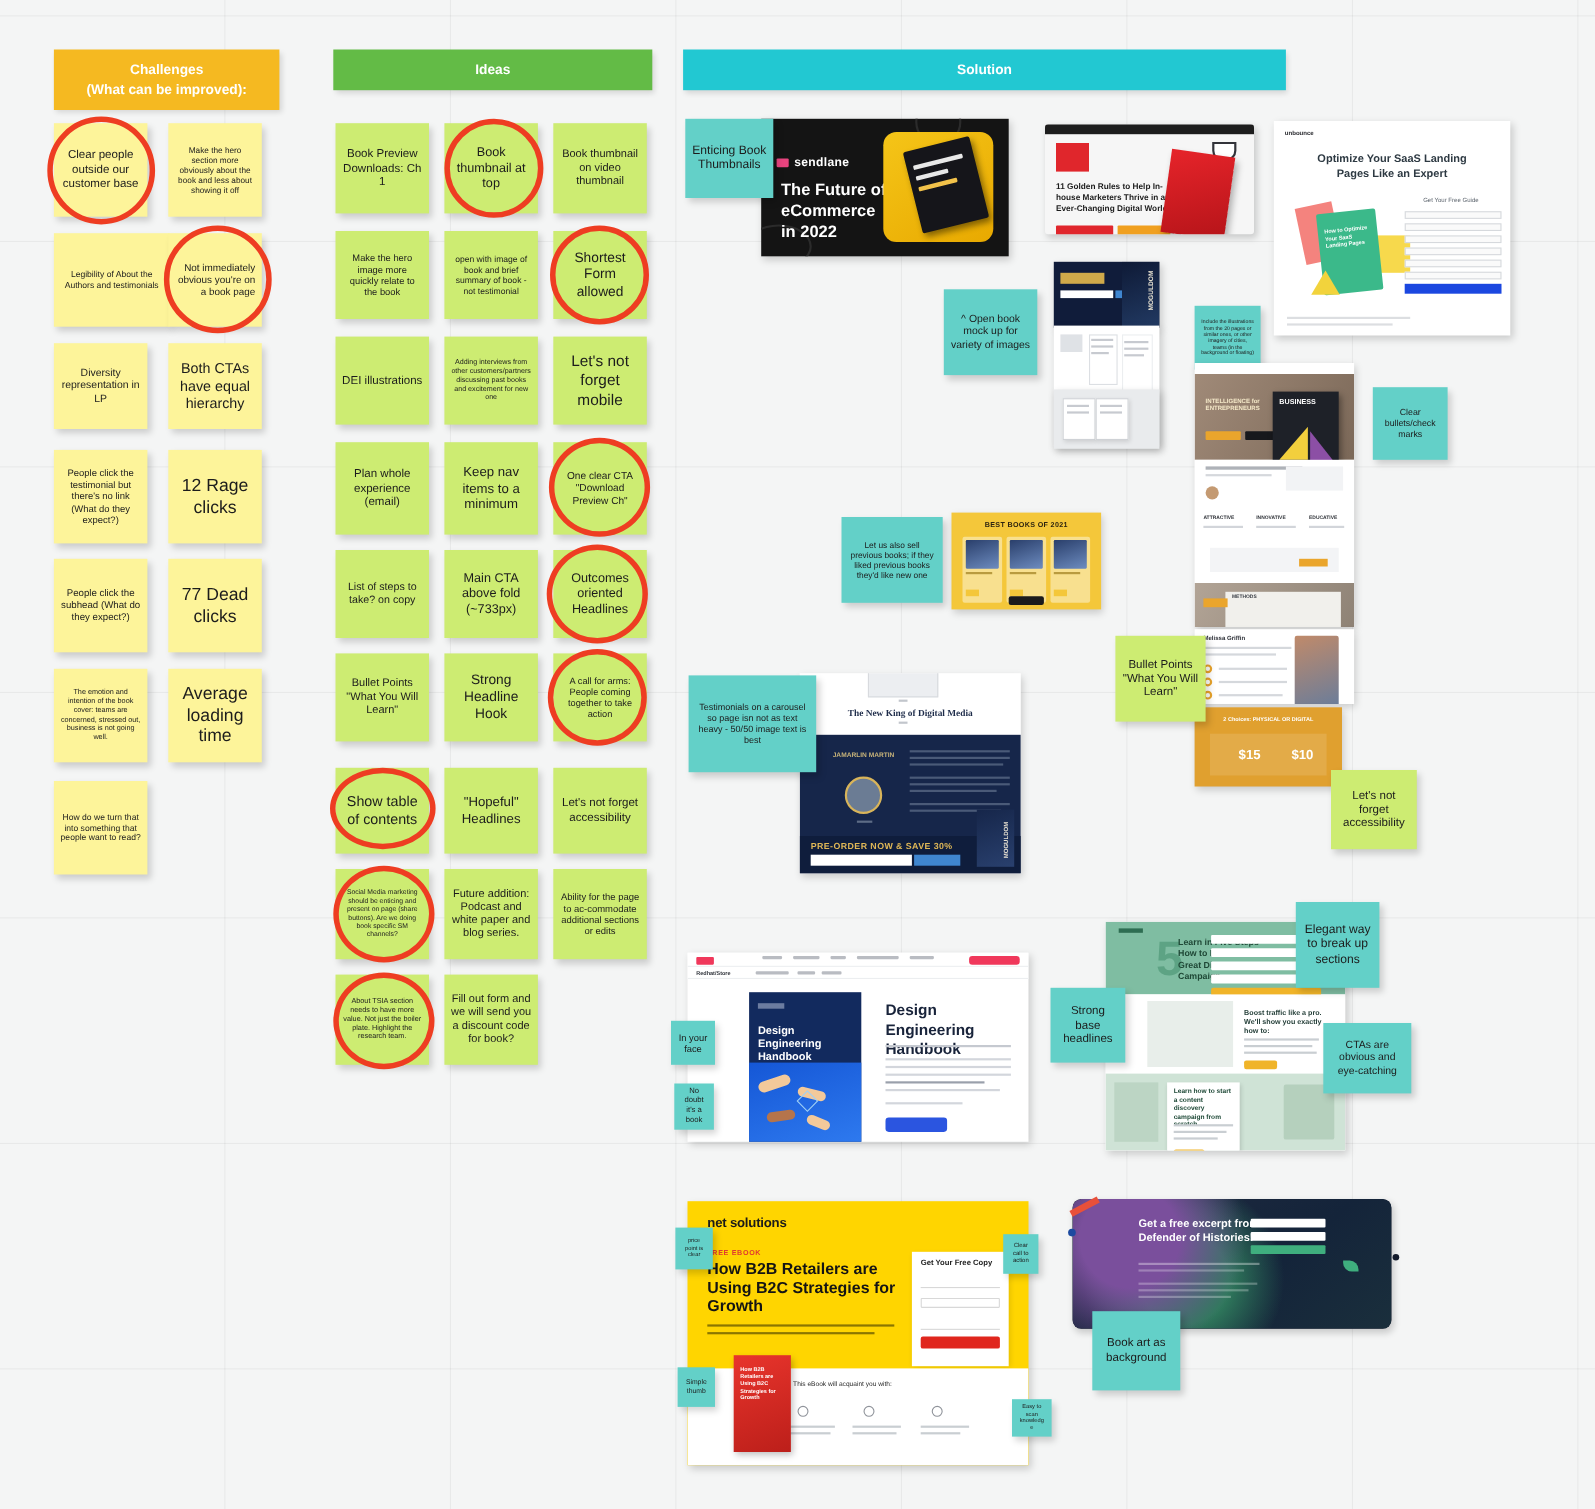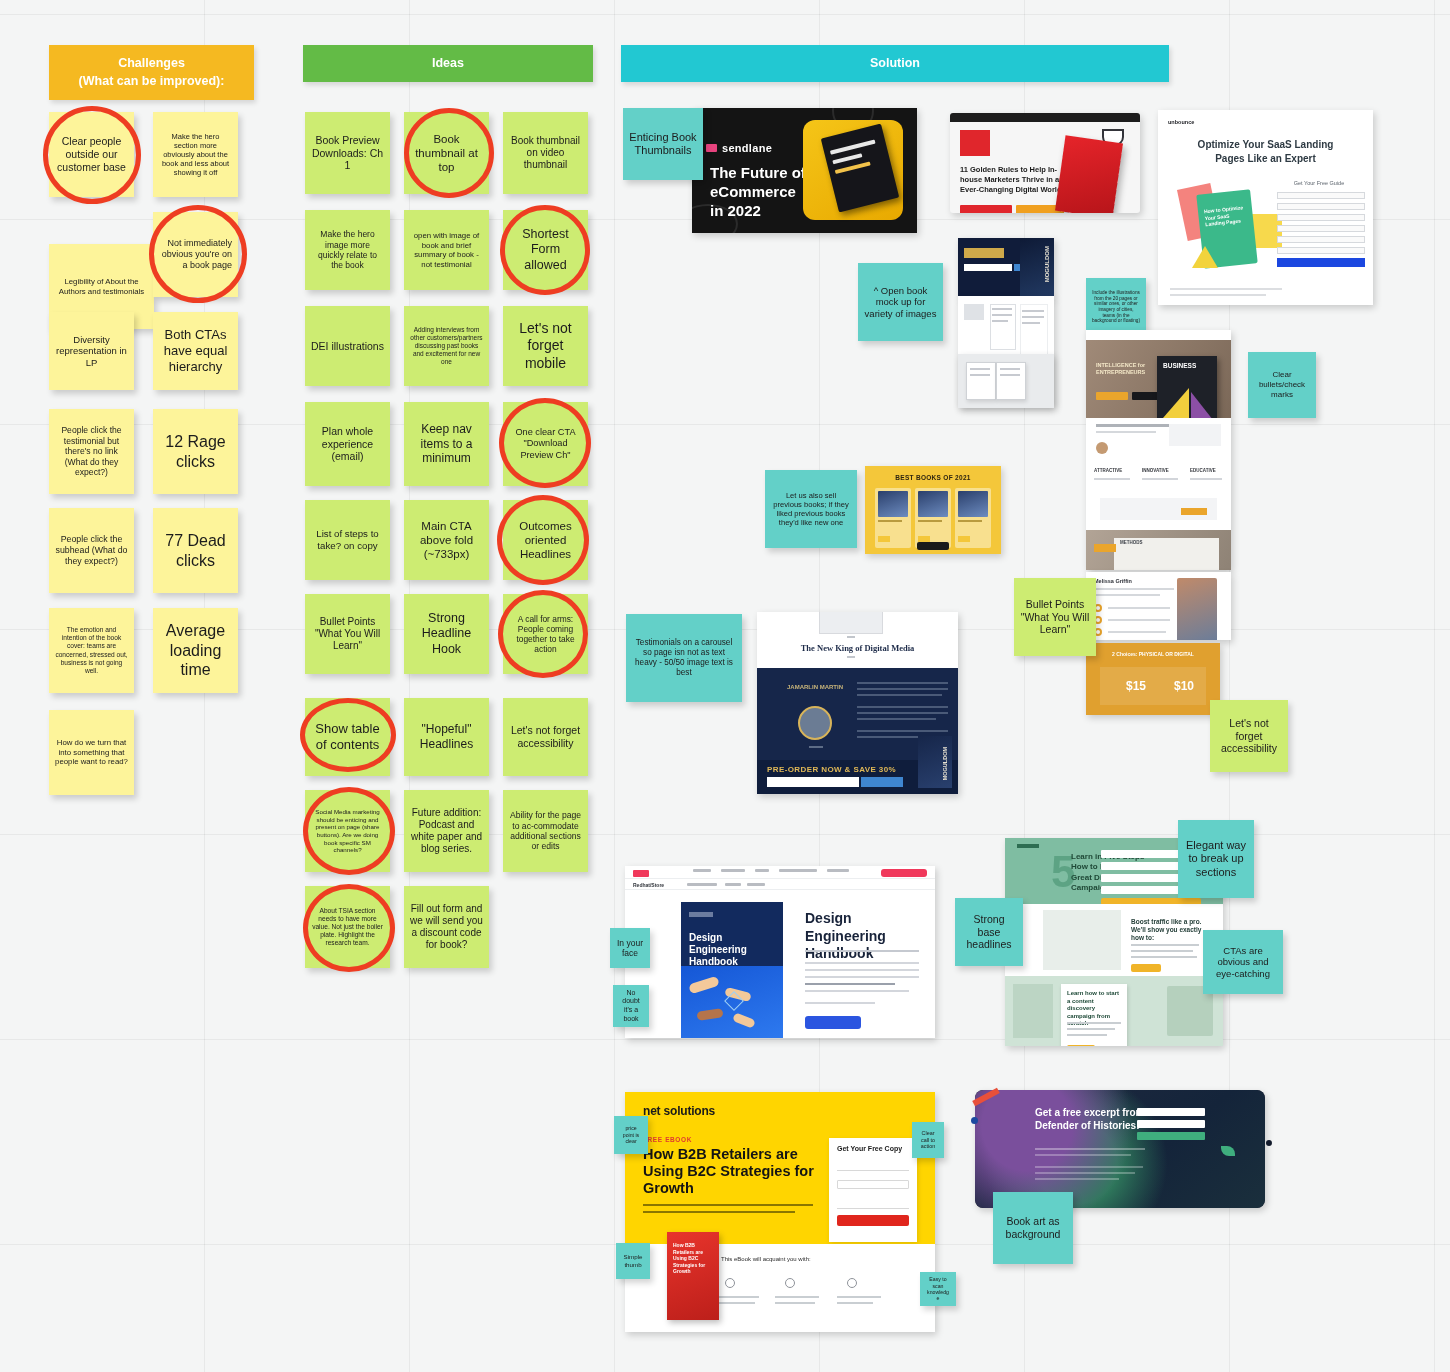--- a/index.html
+++ b/index.html
@@ -190,21 +190,21 @@
 
 <div class="sticky yellow" style="left:49px;  top:112px; width:85px; height:85px; font-size:10.5px;">
     <span>Clear people outside our customer base</span>
   </div>
 <div class="circ" style="left:43px; top:106px; width:98px; height:98px;"></div>
 
 <div class="sticky yellow" style="left:153px; top:112px; width:85px; height:85px; font-size:7.5px;">
     <span>Make the hero section more obviously about the book and less about showing it off</span>
   </div>
 
-<div class="sticky yellow" style="left:49px;  top:212px; width:105px; height:85px; font-size:7.8px;margin-top:32px;">
+<div class="sticky yellow" style="left:49px;  top:212px; width:105px; height:85px; font-size:7.8px;">
     <span>Legibility of About the Authors and testimonials</span>
   </div>
 
 <div class="sticky yellow" style="left:153px; top:212px; width:85px; height:85px; font-size:9px;text-align:right;">
     <span>Not immediately obvious you're on a book page</span>
   </div>
 <div class="circ" style="left:149px; top:205px; width:98px; height:98px;"></div>
 
 <div class="sticky yellow" style="left:49px;  top:312px; width:85px; height:78px; font-size:9.5px;">
     <span>Diversity representation in LP</span>
@@ -496,21 +496,21 @@
       <div class="abs" style="left:3px; top:32px; width:24px; height:2px; background:#b99b3f;"></div>
       <div class="abs" style="left:3px; bottom:6px; width:12px; height:6px; background:#f4c73a;"></div>
     </div>
   <div class="abs" style="left:52px; bottom:4px; width:32px; height:8px; background:#1b1b1b; border-radius:2px;"></div>
 </div>
 
 <div class="sticky teal" style="left:765px; top:470px; width:92px; height:78px; font-size:7.6px;">
     <span>Let us also sell previous books; if they liked previous books they'd like new one</span>
   </div>
 
-<div class="shot" style="left:757px; top:612px; width:201px; height:182px;padding-left:28px;">
+<div class="shot" style="left:727px; top:612px; width:201px; height:182px;padding-left:28px;">
   <div class="abs" style="left:62px; top:-4px; width:64px; height:26px; background:#eceef1; border:1px solid #d8dade;"></div>
   <div class="dm-title" style="top:31px;">The New King of Digital Media</div>
   <div class="abs" style="left:90px; top:24px; width:8px; height:2px; background:#c2c6cc;"></div>
   <div class="abs" style="left:90px; top:44px; width:8px; height:2px; background:#c2c6cc;"></div>
   <div class="dm-dark" style="top:56px; bottom:0;">
     <div class="abs" style="left:30px; top:16px; color:#c8b47a; font-size:6px; font-weight:bold; text-align:center; width:56px; line-height:1.3;">JAMARLIN MARTIN</div>
     <div class="dm-av" style="left:41px; top:38px;"></div>
     <div class="abs" style="left:52px; top:78px; width:14px; height:2px; background:#5d6c86;"></div>
     <div class="abs" style="left:100px; top:14px; right:10px; height:2px; background:#4a5a78;"></div>
     <div class="abs" style="left:100px; top:20px; right:10px; height:2px; background:#4a5a78;"></div>

